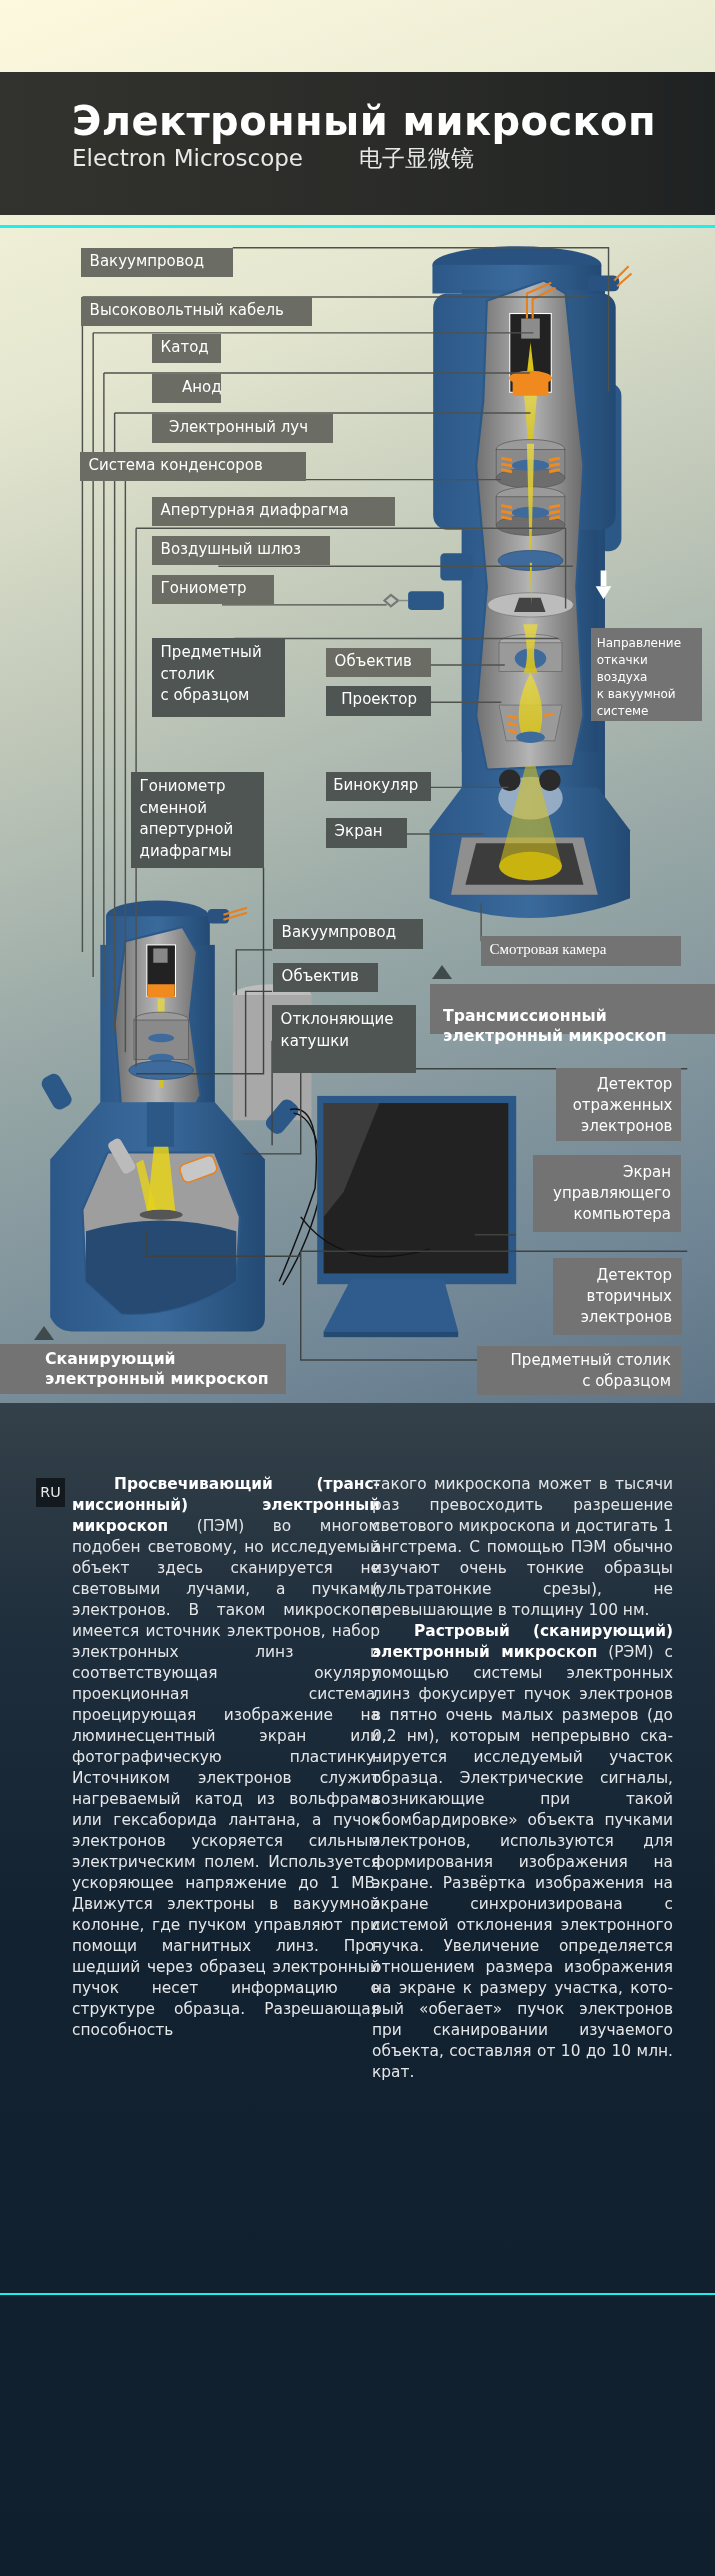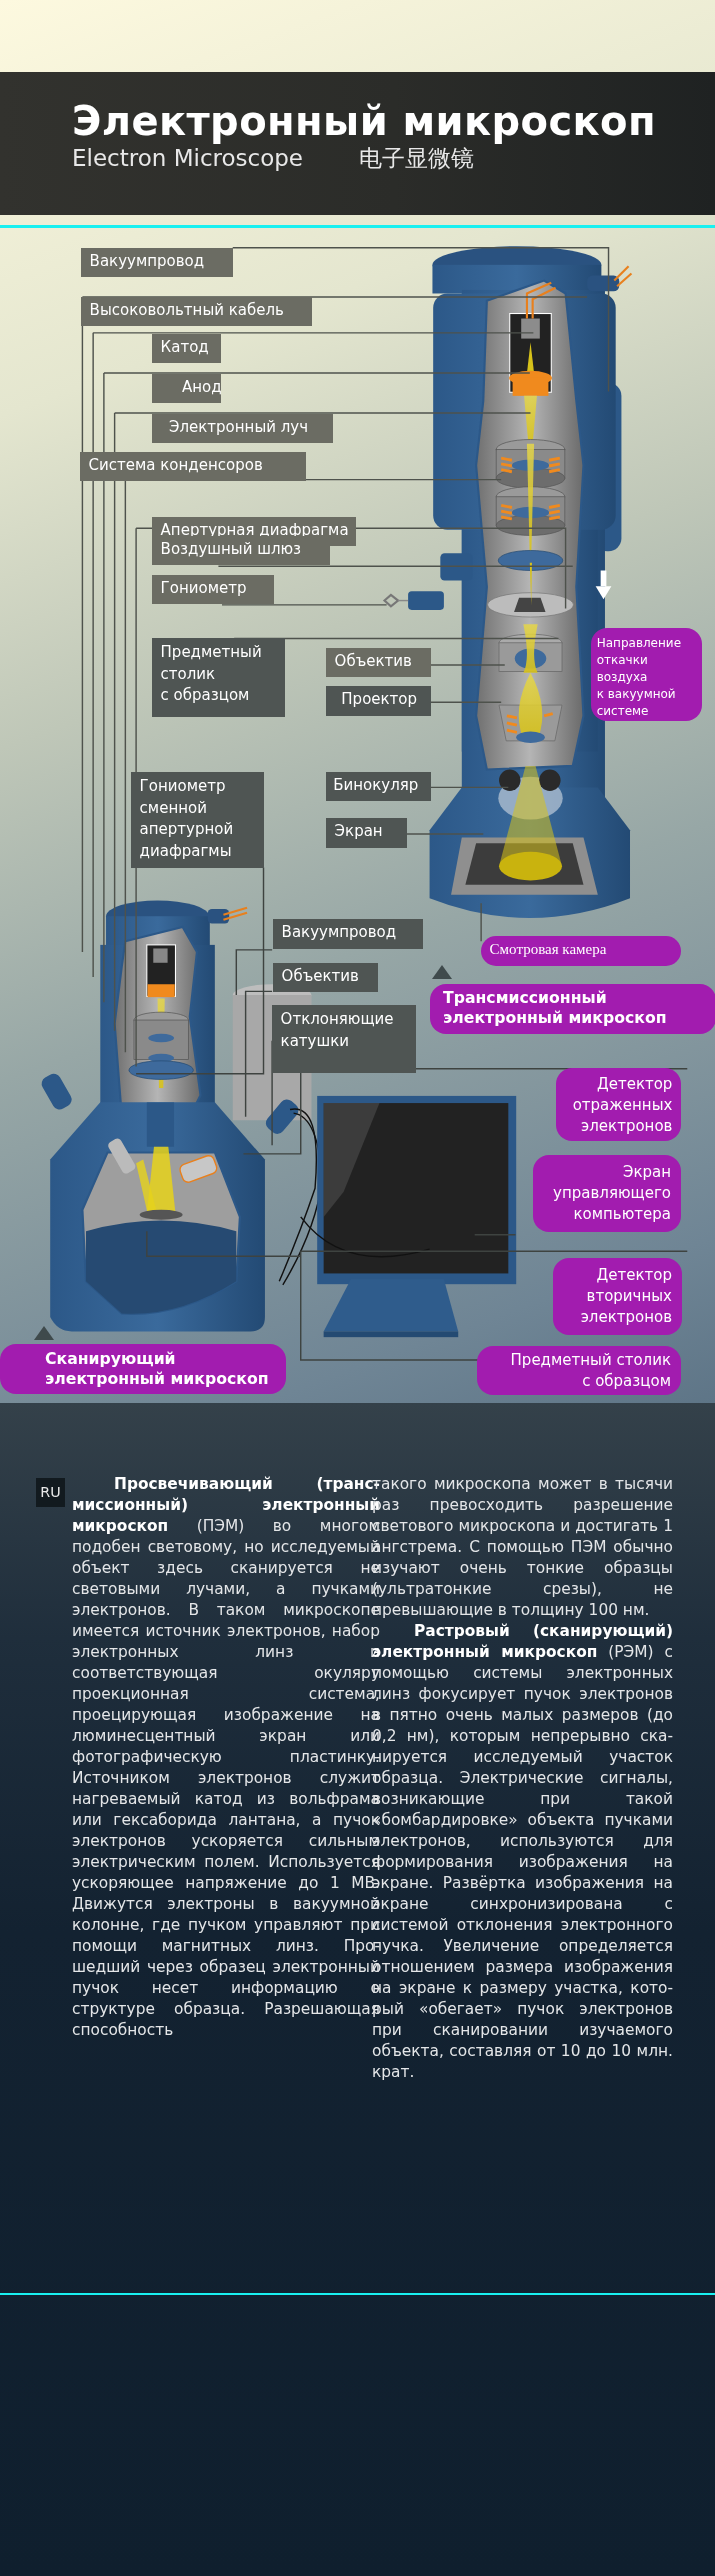--- a/index.html
+++ b/index.html
@@ -9,21 +9,21 @@
     background: linear-gradient(160deg, #fdf9df 0%, #e4e6cf 25%, #bfc7b8 45%, #97a7a6 65%, #6f8595 90%, #5e7587 100%); }
   .header-band { position:absolute; left:0; top:72px; width:716px; height:143px;
     background: linear-gradient(90deg, #32322e 0%, #2b2c29 55%, #1f2222 100%); }
   .title { position:absolute; left:72px; top:98px; font-size:40px; font-weight:bold; color:#fff; letter-spacing:0.4px; white-space:nowrap; }
   .subtitle { position:absolute; left:72px; top:143px; font-size:23px; color:#e8e8e8; white-space:nowrap; font-weight:normal; }
   .cyan-line { position:absolute; left:0; width:716px; height:2.9px; background:#19f0f0; }
   .diagram { position:absolute; left:0; top:0; width:716px; height:1403px; }
   .lbl { position:absolute; background:#6b6c63; color:#fff; font-size:15px; line-height:18.6px;
          padding:4.3px 7.2px 5px 8.6px; box-sizing:border-box; white-space:nowrap; }
   .lbl.dark { background:#4f5553; }
-  .lbl.darker { background:#a21caf;border-radius:16px; }
+  .lbl.darker { background:#737373; }
   .lbl.r { text-align:right; }
   .lbl.bold { font-weight:bold; font-size:15.7px; line-height:20px; padding:7.2px 13px; }
   .tri { position:absolute; width:0; height:0; border-left:10px solid transparent; border-right:10px solid transparent; border-bottom:14.3px solid #3f4a4c; }
   .bottom-bg { position:absolute; left:0; top:1403px; width:716px; height:1173px;
      background: linear-gradient(180deg, #34414a 0%, #1f2e3c 20%, #132231 45%, #0f1f2e 100%); }
   .ru-badge { position:absolute; left:36px; top:1478px; width:29px; height:29px; background:#121a1f; color:#e9e9e9;
      font-size:14.3px; line-height:29px; text-align:center; }
   .col { position:absolute; top:1474px; width:308px; color:#e4e6e8; font-size:15.4px; line-height:21px; text-align:justify; hyphens:manual; }
   .col p { margin:0; text-indent:0; }
   .col p.indent { text-indent:42px; }
@@ -239,42 +239,42 @@
     <polyline points="205,1720 205,1755 420,1755"></polyline>
   </g>
 </svg>
 
 <div class="lbl" style="left:81px;top:248px;width:152px;height:29px;">Вакуумпровод</div>
 <div class="lbl" style="left:81px;top:297px;width:231px;height:29px;">Высоковольтный кабель</div>
 <div class="lbl" style="left:152px;top:334px;width:69px;height:29px;">Катод</div>
 <div class="lbl" style="left:152px;top:374px;width:69px;height:29px;padding-left:30px;">Анод</div>
 <div class="lbl" style="left:152px;top:414px;width:181px;height:29px;padding-left:17px;">Электронный луч</div>
 <div class="lbl" style="left:80px;top:452px;width:226px;height:29px;">Система конденсоров</div>
-<div class="lbl" style="left:152px;top:497px;width:204px;height:29px;margin-top:20px;">Апертурная диафрагма</div>
+<div class="lbl" style="left:152px;top:497px;width:243px;height:29px;">Апертурная диафрагма</div>
 <div class="lbl" style="left:152px;top:536px;width:178px;height:29px;">Воздушный шлюз</div>
 <div class="lbl" style="left:152px;top:575px;width:122px;height:29px;">Гониометр</div>
 <div class="lbl dark" style="left:152px;top:638px;width:133px;height:79px;line-height:21.5px;padding-top:4.3px;">
   <div>Предметный</div>
   <div>столик</div>
   <div>с образцом</div>
 </div>
 <div class="lbl" style="left:326px;top:648px;width:105px;height:29px;">Объектив</div>
 <div class="lbl dark" style="left:326px;top:686px;width:105px;height:30px;text-align:center;">Проектор</div>
 <div class="lbl dark" style="left:326px;top:772px;width:105px;height:29px;padding-left:7.2px;">Бинокуляр</div>
 <div class="lbl dark" style="left:326px;top:818px;width:81px;height:30px;">Экран</div>
 <div class="lbl darker" style="left:591px;top:628px;width:111px;height:93px;font-size:12px;line-height:17px;padding:7.2px 5.7px;">
   <div>Направление</div>
   <div>откачки</div>
   <div>воздуха</div>
   <div>к вакуумной</div>
   <div>системе</div>
 </div>
 <div class="lbl darker" style="left:481px;top:936px;width:200px;height:30px;padding-left:8.6px;font-family:Liberation Serif, serif;">Смотровая камера</div>
 <div class="tri" style="left:432px;top:965px;"></div>
-<div class="lbl darker bold" style="left:430px;top:984px;width:286px;height:50px;padding:4px 13px;">
+<div class="lbl darker bold" style="left:430px;top:984px;width:286px;height:50px;padding:22px 13px;">
   <div>Трансмиссионный</div>
   <div>электронный микроскоп</div>
 </div>
 
 <div class="lbl dark" style="left:131px;top:772px;width:133px;height:96px;line-height:21.5px;padding-top:4.3px;">
   <div>Гониометр</div>
   <div>сменной</div>
   <div>апертурной</div>
   <div>диафрагмы</div>
 </div>

